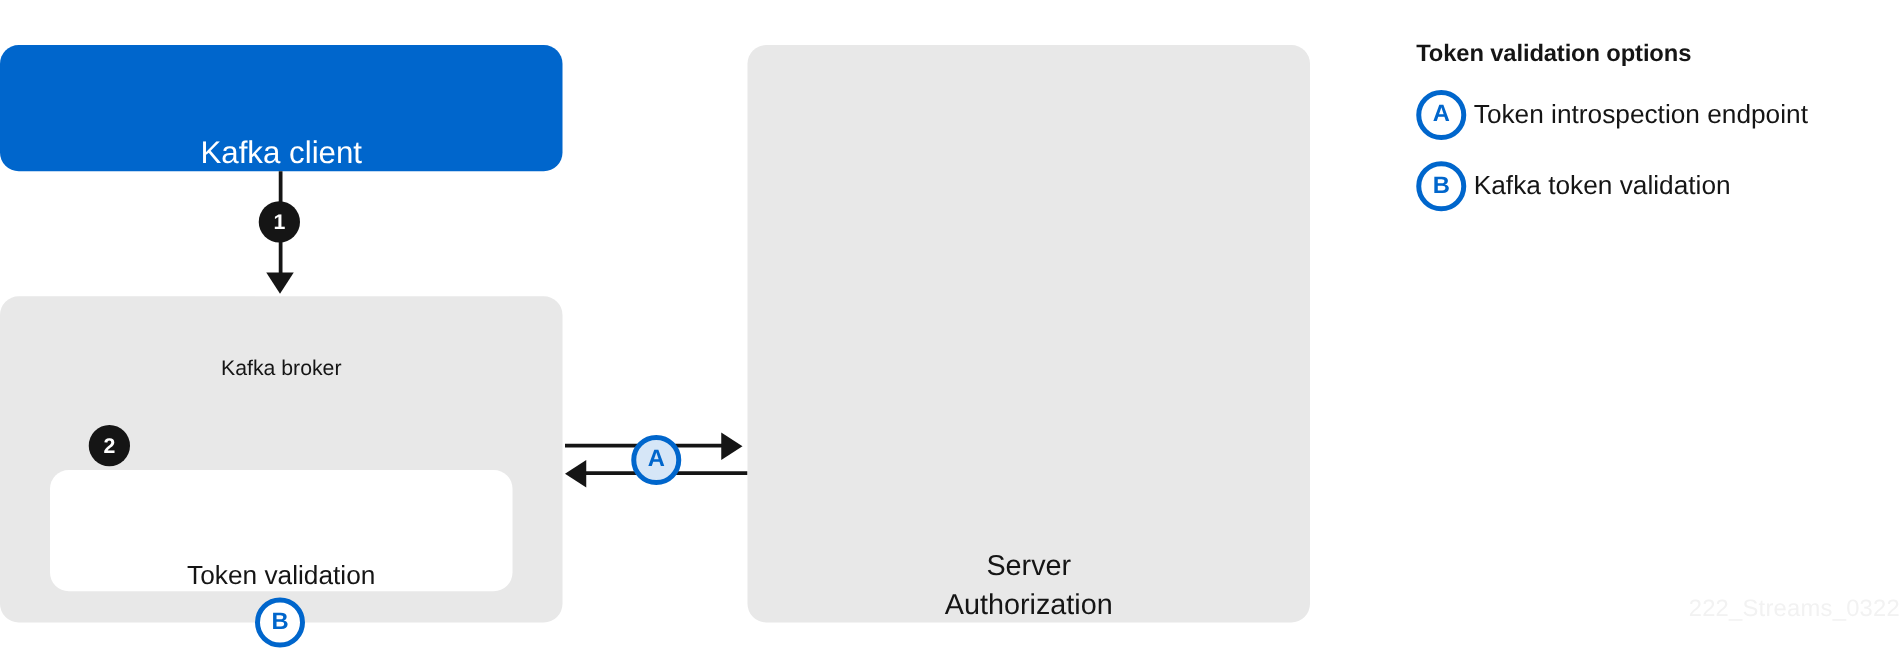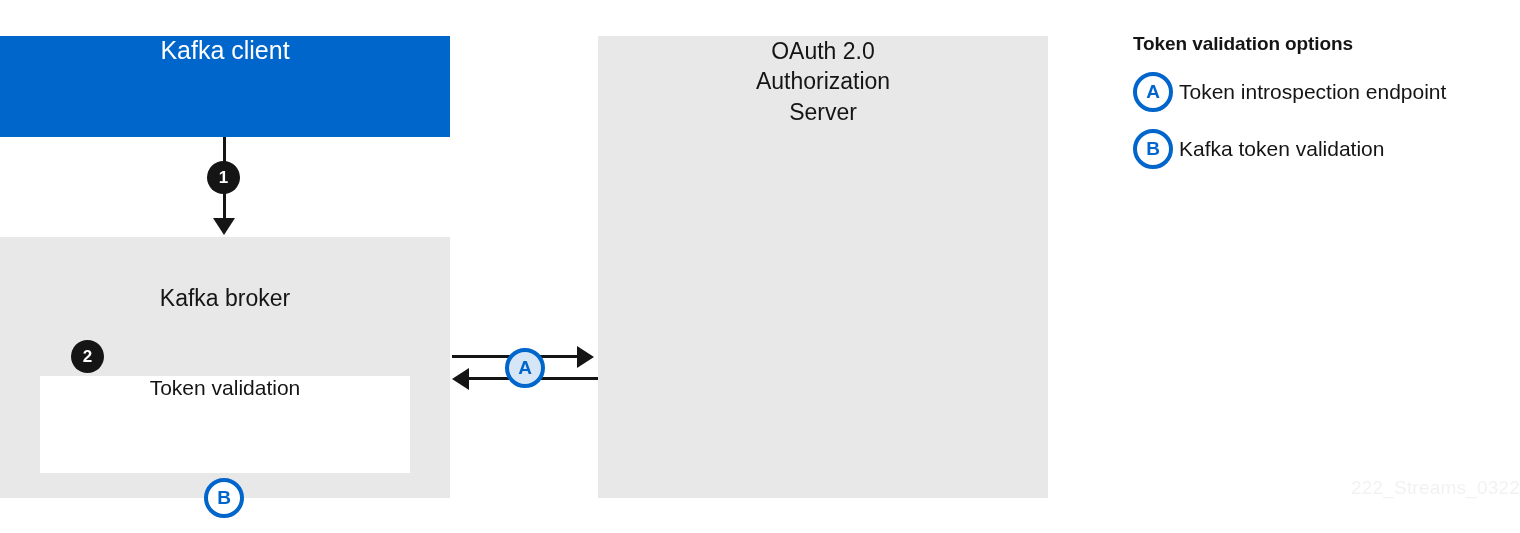--- a/index.html
+++ b/index.html
@@ -17,23 +17,24 @@
     height: 533px;
     background: #ffffff;
     overflow: hidden;
   }
 
   
   .box {
     position: absolute;
     box-sizing: border-box;
     display: flex;
-    align-items: flex-start;
+    align-items: flex-end;
     justify-content: center;
     text-align: center;
+    border-radius: 15px;
   }
   .box-client {
     left: 0px;
     top: 36px;
     width: 450px;
     height: 101px;
     background: #0066CC;
     color: #ffffff;
     font-size: 25px;
     font-weight: 400;
@@ -45,21 +46,21 @@
     height: 261px;
     background: #e8e8e8;
     color: #151515;
   }
   .broker-title {
     position: absolute;
     left: 0px;
     top: 285px;
     width: 450px;
     text-align: center;
-    font-size: 23px;
+    font-size: 17px;
     color: #151515;
   }
   .box-tokenval {
     left: 40px;
     top: 376px;
     width: 370px;
     height: 97px;
     background: #ffffff;
     color: #151515;
     font-size: 21px;
@@ -221,23 +222,22 @@
   <div class="arrow-line h-line" style="left:452px; top:355px; width:126px;"></div>
   <div class="arrow-head head-right" style="left:577px; top:346px;"></div>
 
   <div class="arrow-line h-line" style="left:468px; top:377px; width:130px;"></div>
   <div class="arrow-head head-left" style="left:452px; top:368px;"></div>
 
   <div class="opt-badge opt-filled badge-a-diagram">A</div>
 
   <div class="box box-oauth">
     <div>
-      <div>OAuth 2.0</div>
+      <div>Server</div>
       <div>Authorization</div>
-      <div>Server</div>
     </div>
   </div>
 
   <div class="legend">
     <div class="legend-title">Token validation options</div>
 
     <div class="legend-row">
       <div class="legend-badge opt-filled">A</div>
       <div class="legend-label">Token introspection endpoint</div>
     </div>

